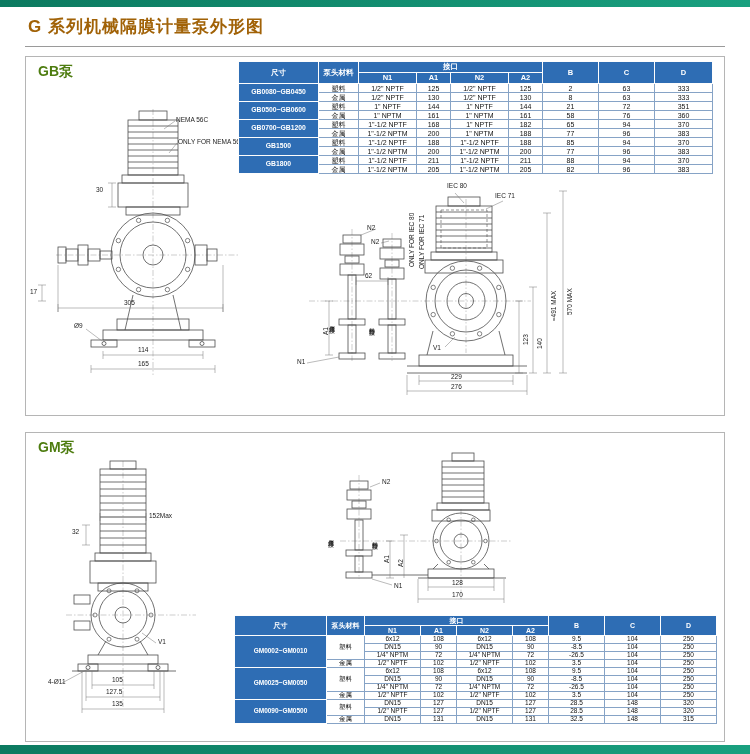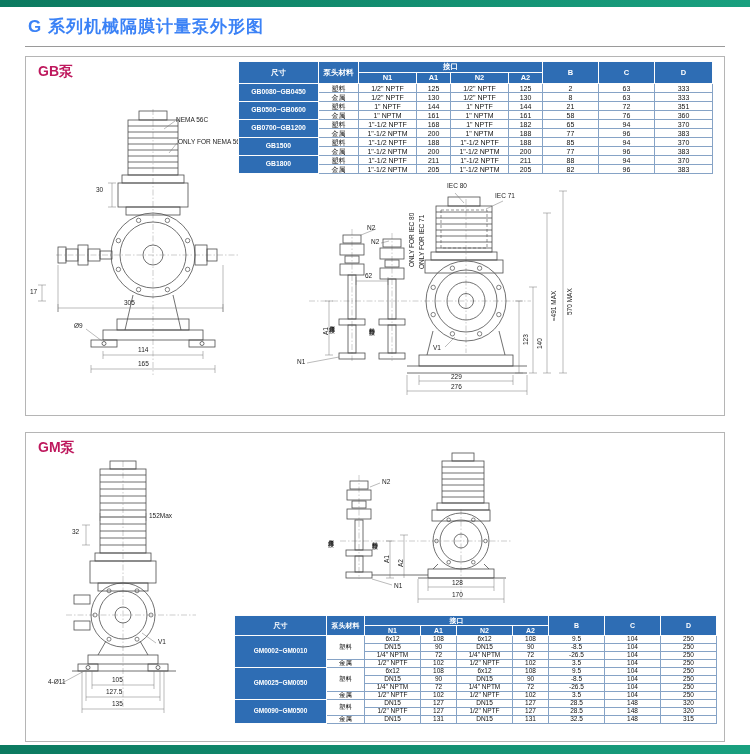--- a/index.html
+++ b/index.html
@@ -1,26 +1,26 @@
 <!DOCTYPE html>
 <html><head>
 <meta charset="utf-8">
 <style>
   *{margin:0;padding:0;box-sizing:border-box}
   html,body{width:750px;height:754px}
   body{position:relative;background:#fff;font-family:"Liberation Sans",sans-serif;overflow:hidden}
   .bar{position:absolute;left:0;width:100%}
   #topbar{top:0;height:7px;background:linear-gradient(90deg,#0c7a60,#19a07f)}
   #botbar{bottom:0;height:9px;background:linear-gradient(90deg,#0c7a60,#19a07f)}
-  #title{position:absolute;left:28px;top:15px;font-size:17px;font-weight:bold;color:#3b82f6;letter-spacing:1px}
+  #title{position:absolute;left:28px;top:15px;font-size:17px;font-weight:bold;color:#a16207;letter-spacing:1px}
   #rule{position:absolute;left:25px;right:25px;top:46px;border-top:1px solid #9a9a9a}
   .panel{position:absolute;left:25px;width:700px;border:1px solid #b5b5b5;background:#fff}
   #gb-panel{top:56px;height:360px}
   #gm-panel{top:432px;height:310px}
-  .panel-label{position:absolute;left:12px;top:6px;font-size:14px;font-weight:bold;color:#be185d;z-index:3}
+  .panel-label{position:absolute;left:12px;top:6px;font-size:14px;font-weight:bold;color:#4d7c0f;z-index:3}
   .tablewrap{position:absolute;z-index:2;background:#fff}
   #gb-tablewrap{left:212px;top:4px;width:474px}
   #gm-tablewrap{left:208px;top:182px;width:482px}
   table.spec{border-collapse:collapse;width:100%;table-layout:fixed}
   .spec th{background:#2e6db4;color:#fff;border:1px solid #fdfdfd;font-size:7.5px;font-weight:bold;padding:0;height:11px;line-height:1;white-space:nowrap;overflow:hidden}
   .spec td{border:1px solid #86a3c6;font-size:7px;text-align:center;padding:0;height:9px;line-height:1;color:#111;background:#fff;white-space:nowrap;overflow:hidden}
   .spec td.size-cell{background:#2e6db4;color:#fff;border-color:#fdfdfd;font-weight:bold;font-size:6.8px}
   #gm-tablewrap th{height:10px;font-size:7px}
   #gm-tablewrap td{height:8px;font-size:6.5px}
   .drawing{position:absolute;z-index:1}

